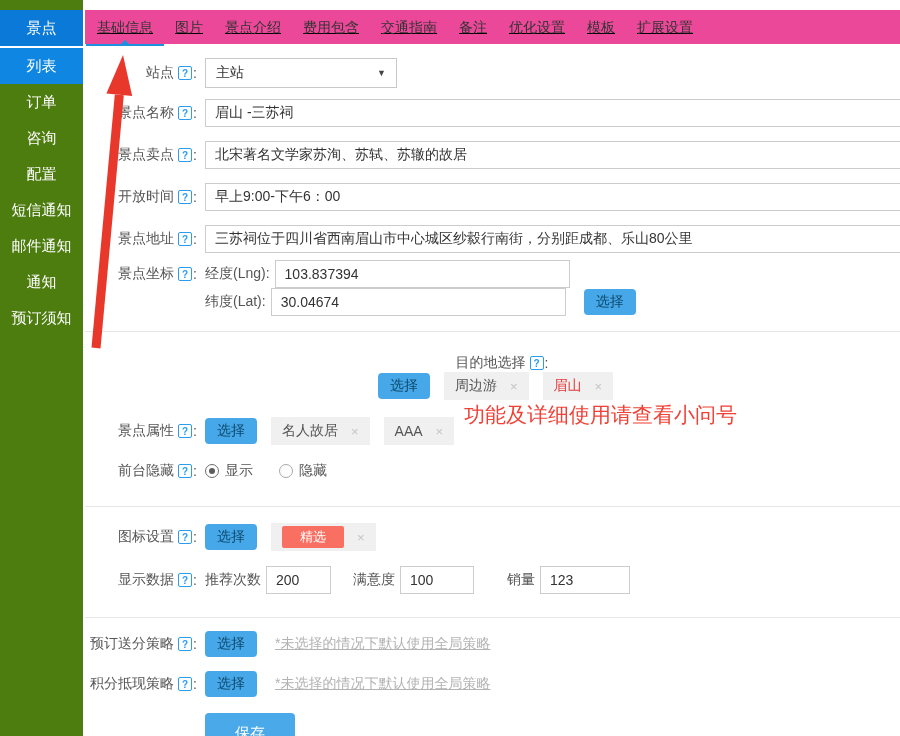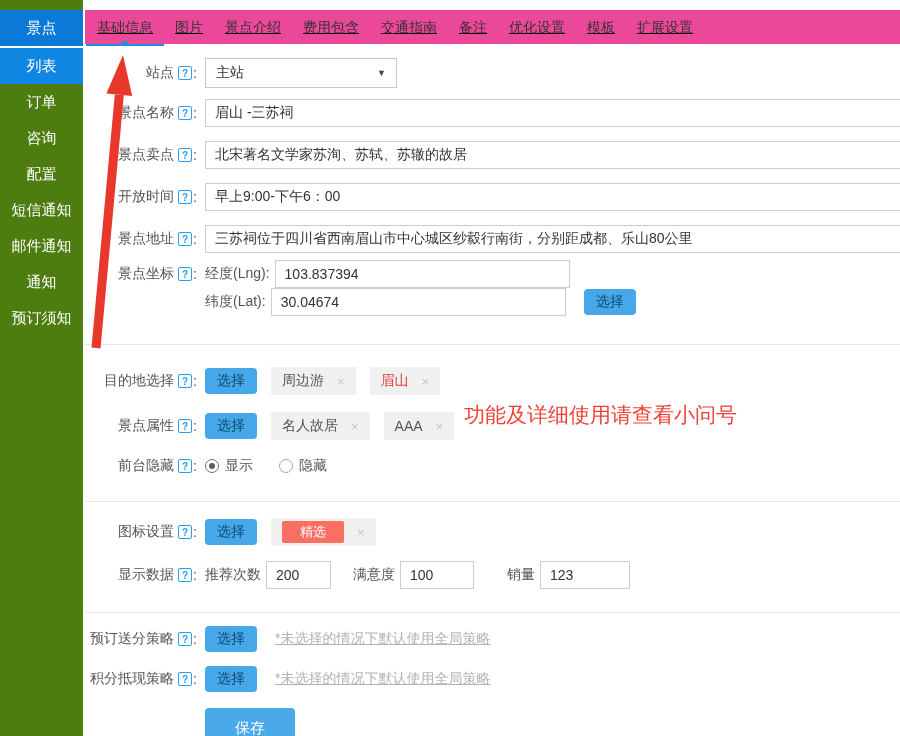--- a/index.html
+++ b/index.html
@@ -181,32 +181,32 @@
         <span>景点坐标</span>
           <span class="help">?</span>
           <span class="colon">:</span>
       </div>
       <div class="row-field">
         <span class="sub-label">经度(Lng):</span>
         <input class="tbox" style="width: 295px;" value="103.837394">
       </div>
     </div>
 
-    <div class="row" style="margin-bottom:28px;">
+    <div class="row" style="margin-bottom:15px;">
       <div class="row-label"></div>
       <div class="row-field">
         <span class="sub-label">纬度(Lat):</span>
         <input class="tbox" style="width: 295px;" value="30.04674">
         <button class="btn-choose" style="margin-left:18px;">选择</button>
       </div>
     </div>
 
     <div class="divider"></div>
 
-    <div class="row" style="margin-top:22px; margin-bottom:17px;">
+    <div class="row" style="margin-top:22px; margin-bottom:17px;flex-direction:column;">
       <div class="row-label">
         <span>目的地选择</span>
           <span class="help">?</span>
           <span class="colon">:</span>
       </div>
       <div class="row-field">
         <button class="btn-choose">选择</button>
         <div class="tag">
           <span>周边游</span>
           <span class="x">×</span>

